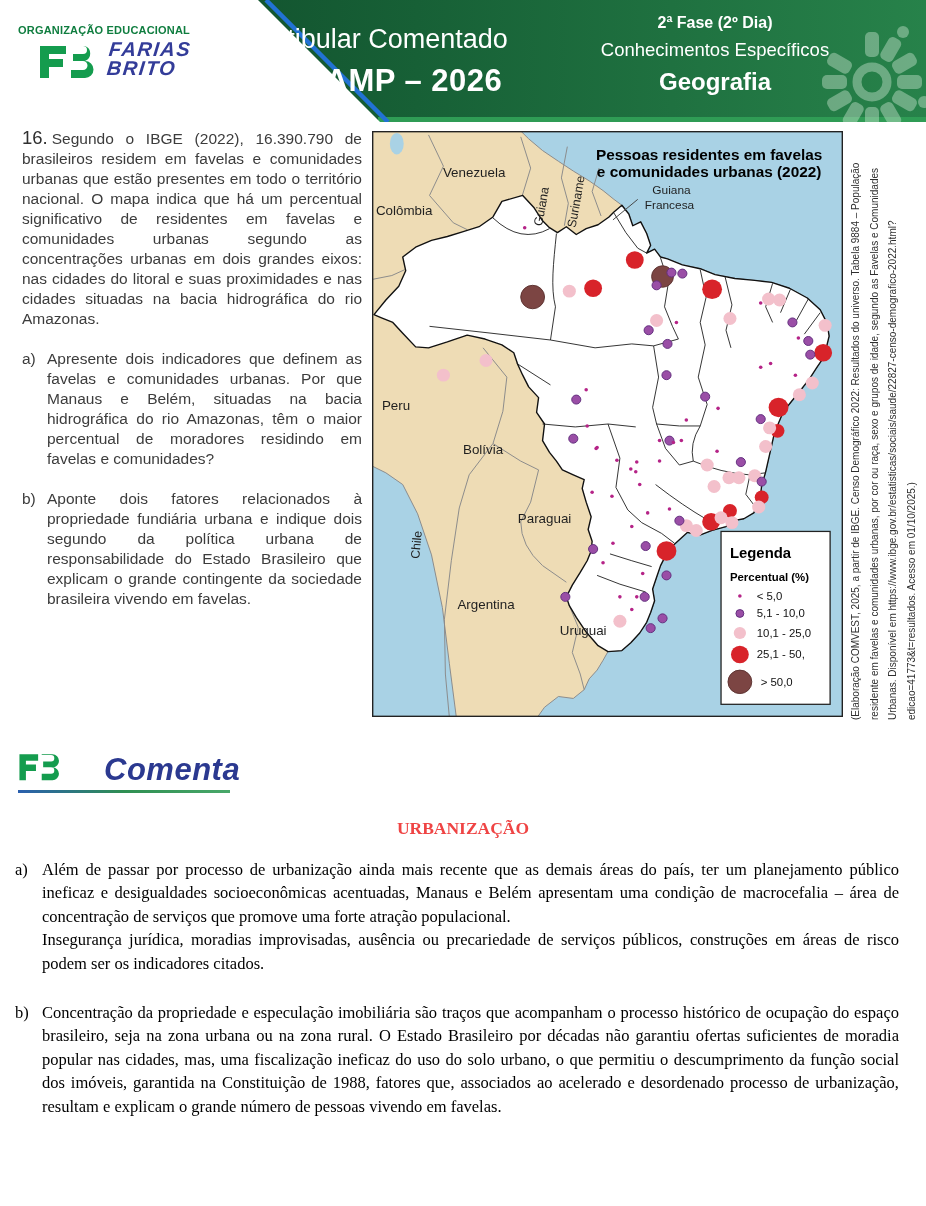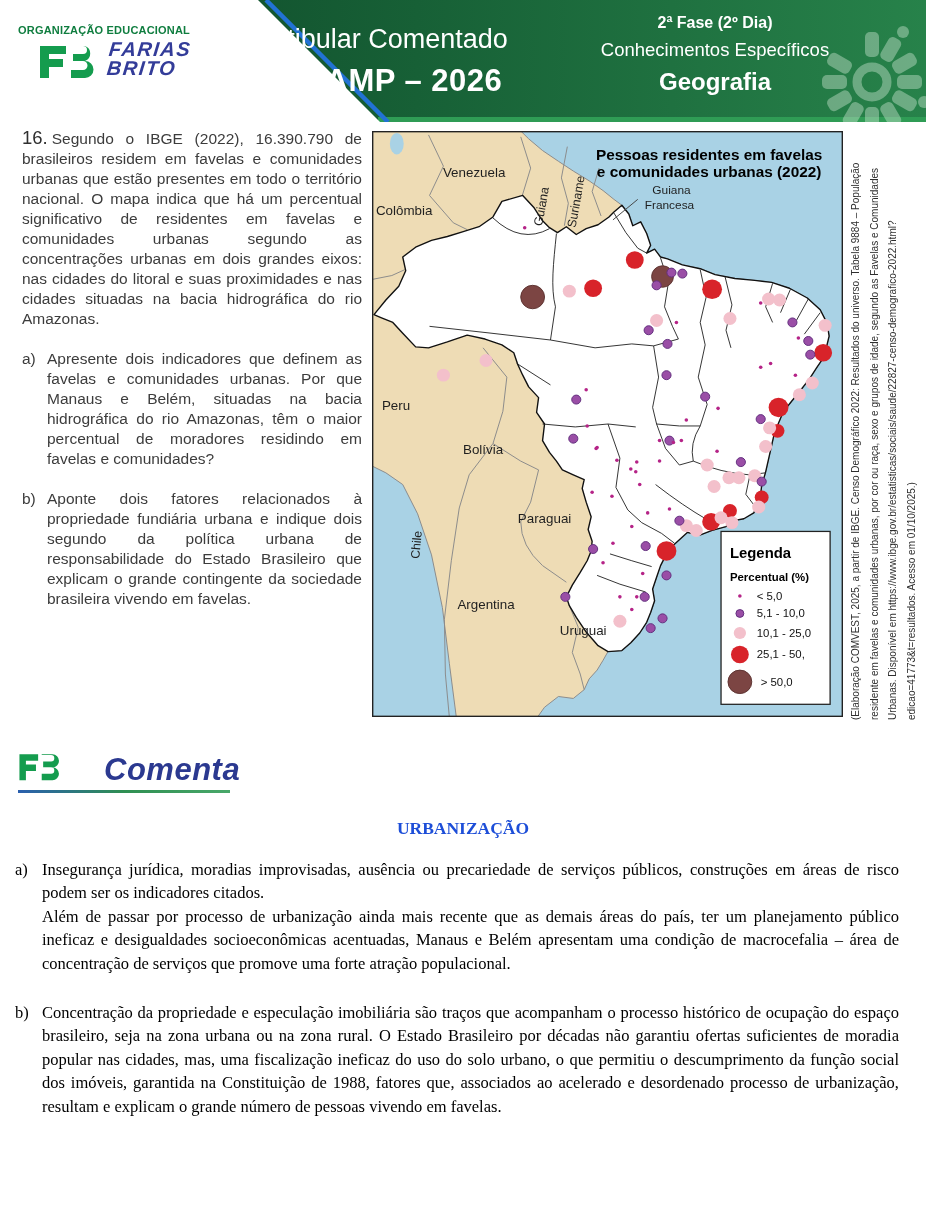--- a/index.html
+++ b/index.html
@@ -29,21 +29,21 @@
   #map-caption{position:absolute;left:847px;top:720px;width:590px;transform:rotate(-90deg);
                transform-origin:0 0;font-size:10px;line-height:18.5px;color:#2e2e2e;}
   
   #comenta{position:absolute;left:18px;top:750px;height:45px;}
   #comenta-word{position:absolute;left:50px;top:2px;font-size:31px;font-weight:bold;font-style:italic;
                 color:#2b3990;letter-spacing:.5px;margin-left:36px;}
   #comenta-line{position:absolute;left:0px;top:40px;width:212px;height:2.5px;
                 background:linear-gradient(90deg,#2a5fae,#2f8f52,#49a86a);}
   
   #sol-heading{position:absolute;left:0;top:818px;width:926px;text-align:center;
-               font-family:"Liberation Serif","DejaVu Serif",serif;font-size:17.5px;font-weight:bold;color:#1d4ed8;}
+               font-family:"Liberation Serif","DejaVu Serif",serif;font-size:17.5px;font-weight:bold;color:#ef4444;}
   #solution{position:absolute;left:15px;top:858px;width:884px;
             font-family:"Liberation Serif","DejaVu Serif",serif;font-size:16.5px;line-height:23.4px;
             color:#000;text-align:justify;}
   .sitem{position:relative;padding-left:27px;margin-bottom:26px;}
   .sitem .lbl{position:absolute;left:0;top:0;}
 </style>
 </head>
 <body>
 
 <div id="page">
@@ -327,22 +327,22 @@
       </g>
     </svg>
     <span id="comenta-word">Comenta</span>
     <div id="comenta-line"></div>
   </div>
 
   <div id="sol-heading">URBANIZAÇÃO</div>
   <div id="solution">
     <div class="sitem">
       <span class="lbl">a)</span>
+      <div>Além de passar por processo de urbanização ainda mais recente que as demais áreas do país, ter um planejamento público ineficaz e desigualdades socioeconômicas acentuadas, Manaus e Belém apresentam uma condição de macrocefalia – área de concentração de serviços que promove uma forte atração populacional.</div>
       <div>Insegurança jurídica, moradias improvisadas, ausência ou precariedade de serviços públicos, construções em áreas de risco podem ser os indicadores citados.</div>
-      <div>Além de passar por processo de urbanização ainda mais recente que as demais áreas do país, ter um planejamento público ineficaz e desigualdades socioeconômicas acentuadas, Manaus e Belém apresentam uma condição de macrocefalia – área de concentração de serviços que promove uma forte atração populacional.</div>
     </div>
     <div class="sitem">
       <span class="lbl">b)</span>
       <div>Concentração da propriedade e especulação imobiliária são traços que acompanham o processo histórico de ocupação do espaço brasileiro, seja na zona urbana ou na zona rural.  O Estado Brasileiro por décadas não garantiu ofertas suficientes de moradia popular nas cidades, mas, uma fiscalização ineficaz do uso do solo urbano, o que permitiu o descumprimento da função social dos imóveis, garantida na Constituição de 1988, fatores que, associados ao acelerado e desordenado processo de urbanização, resultam e explicam o grande número de pessoas vivendo em favelas.</div>
     </div>
   </div>
 
 </div>
 
 </body></html>

